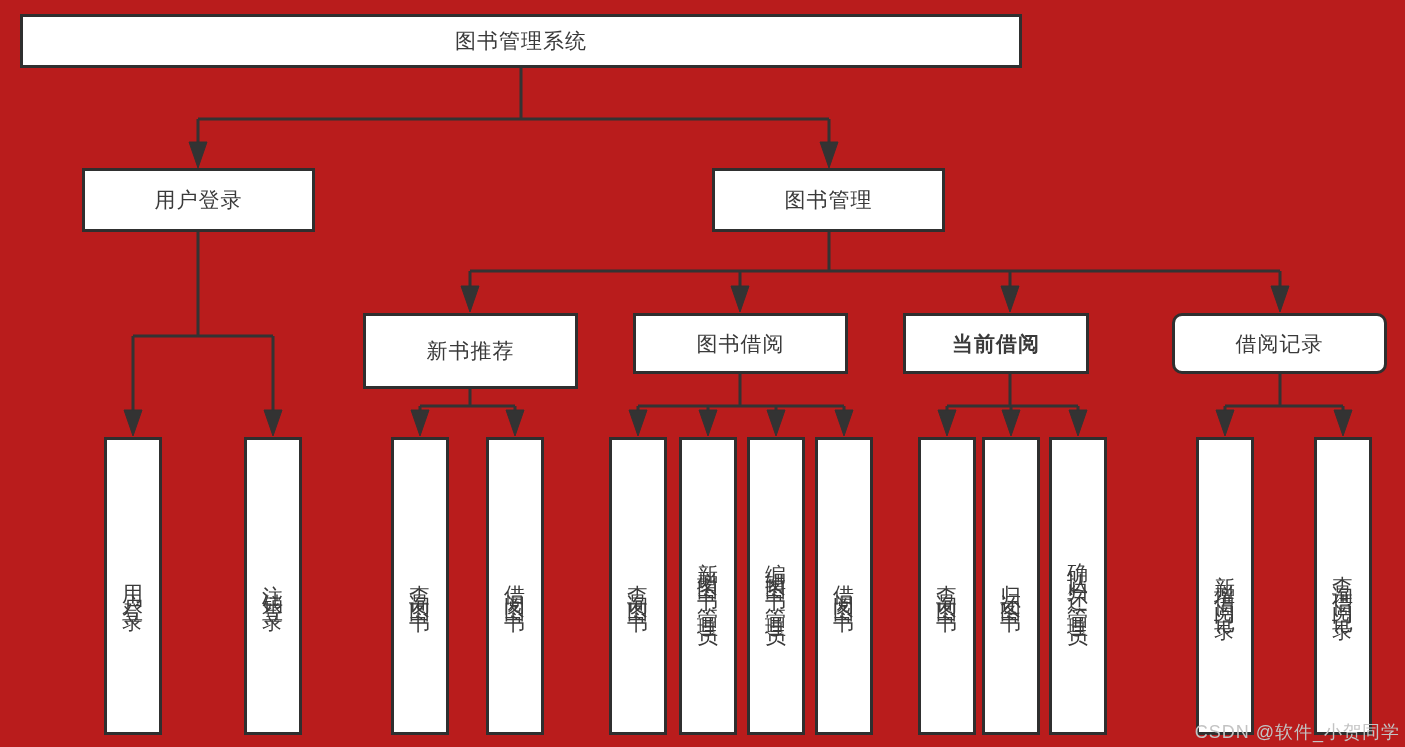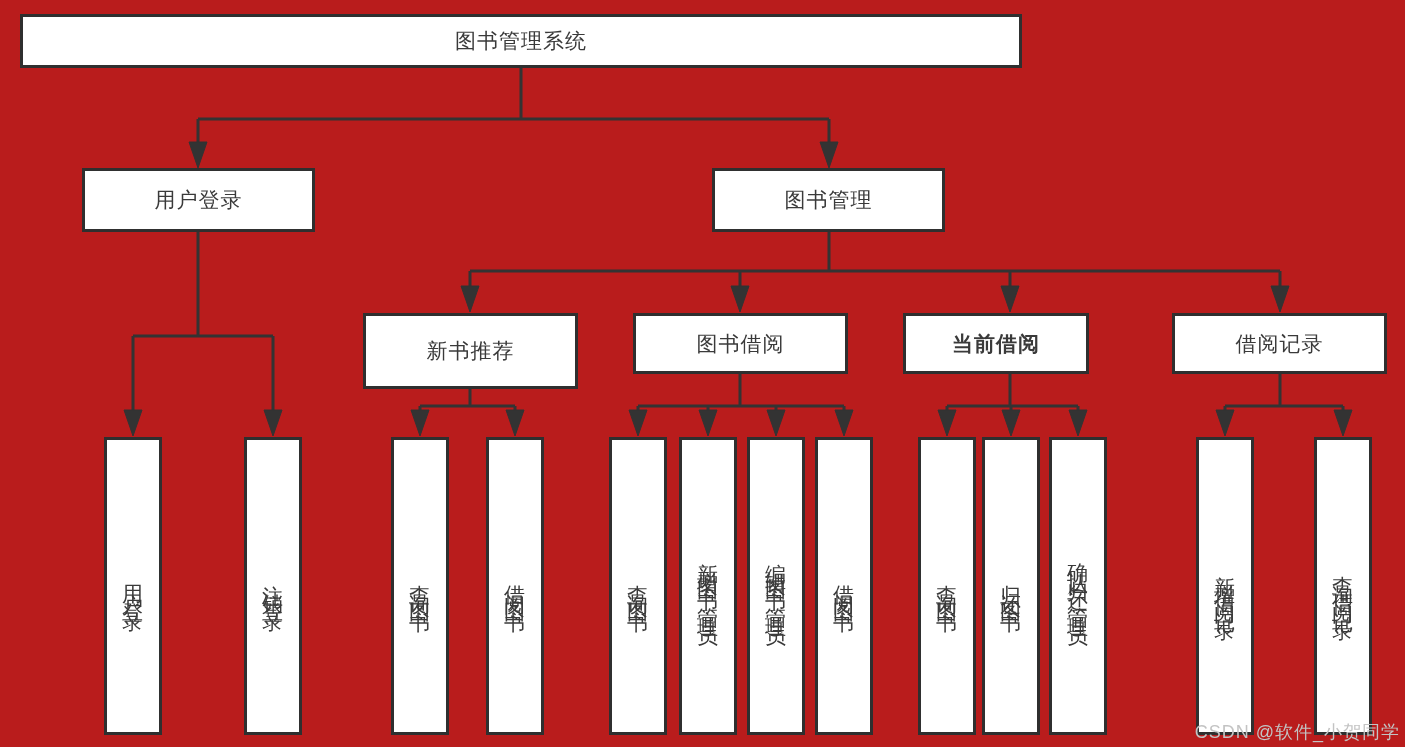--- a/index.html
+++ b/index.html
@@ -80,21 +80,21 @@
 
   <div class="node h-node" style="left:363px;top:313px;width:215px;height:76px;">
     <span>新书推荐</span>
   </div>
   <div class="node h-node" style="left:633px;top:313px;width:215px;height:61px;text-align:right;">
     <span>图书借阅</span>
   </div>
   <div class="node h-node" style="left:903px;top:313px;width:186px;height:61px;font-weight:bold;">
     <span>当前借阅</span>
   </div>
-  <div class="node h-node" style="left:1172px;top:313px;width:215px;height:61px;">
+  <div class="node h-node" style="left:1172px;top:313px;width:215px;height:61px;border-radius:10px;">
     <span>借阅记录</span>
   </div>
 
   <div class="node v-node" style="left:104px;top:437px;width:58px;height:298px;">
     <span>用户登录</span>
   </div>
   <div class="node v-node" style="left:244px;top:437px;width:58px;height:298px;">
     <span>注销登录</span>
   </div>
 

